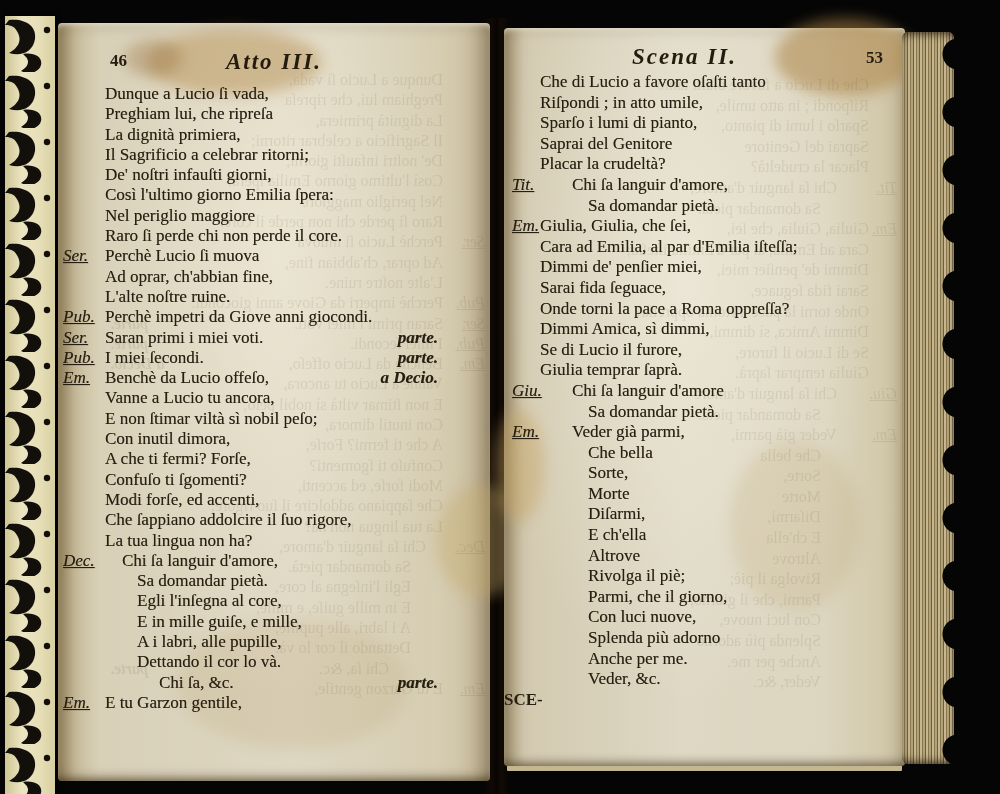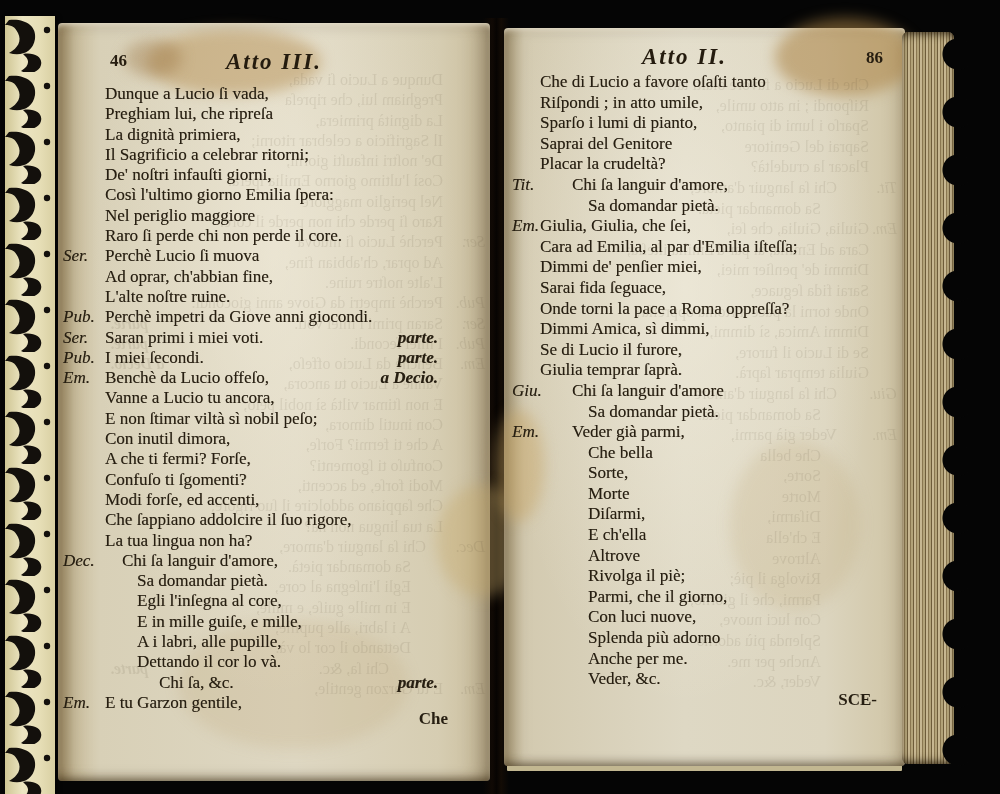--- a/index.html
+++ b/index.html
@@ -85,25 +85,25 @@
 
   .line { position:relative; display:flex; align-items:baseline; white-space:nowrap; }
   .page-left  .line { height:20.3px; padding-left:47px; }
   .page-right .line { height:20.6px; padding-left:36px; }
   .page-left  .line.indent-1 { padding-left:64px; }
   .page-left  .line.indent-2 { padding-left:79px; }
   .page-left  .line.indent-3 { padding-left:101px; }
   .page-right .line.indent-1 { padding-left:68px; }
   .page-right .line.indent-2 { padding-left:84px; }
   .page-right .line.indent-3 { padding-left:84px; }
-  .speaker { position:absolute; left:5px; font-style:italic; }
+  .speaker { position:absolute; left:5px; font-style:italic;text-decoration:underline; }
   .page-right .speaker { left:8px; }
   .direction { font-style:italic; margin-left:auto; margin-right:52px; font-weight:700; }
 
-  .catchword { text-align:right; font-weight:700; font-size:17px; color:#261e11; }
+  .catchword { text-align:left; font-weight:700; font-size:17px; color:#261e11; }
   .page-left  .catchword { margin-top:-4px; padding-right:42px; }
   .page-right .catchword { margin-top:0px; padding-right:28px; }
 </style>
 </head>
 <body>
 
 <div class="stage">
 
   <div class="ornament-strip">
     <svg width="50" height="778">
@@ -334,21 +334,20 @@
         </div>
         <div class="line indent-3">
           <span class="vtext">Chi ſa, &amp;c.</span>
           <span class="direction">parte.</span>
         </div>
         <div class="line indent-0">
           <span class="speaker">Em.</span>
           <span class="vtext">E tu Garzon gentile,</span>
         </div>
       </div>
-    <div class="catchword">Che</div>
   </div>
 
   <div class="page page-right">
     <div class="stain" style="right:-10px; top:-10px; width:140px; height:78px; background:rgba(172,132,70,.55);"></div>
     <div class="stain" style="left:-10px; top:382px; width:50px; height:112px; background:rgba(198,162,96,.42);"></div>
     <div class="stain" style="left:226px; top:412px; width:130px; height:170px; background:rgba(184,156,98,.18);"></div>
     <div class="ghost" id="ghost-right">
         <div class="line indent-0">
           <span class="vtext">Che di Lucio a favore oſaſti tanto</span>
         </div>
@@ -438,22 +437,22 @@
           <span class="vtext">Splenda più adorno</span>
         </div>
         <div class="line indent-2">
           <span class="vtext">Anche per me.</span>
         </div>
         <div class="line indent-3">
           <span class="vtext">Veder, &amp;c.</span>
         </div>
       </div>
 
-    <span class="pagenum">86</span>
-    <div class="running-head">Atto II.</div>
+    <span class="pagenum">53</span>
+    <div class="running-head">Scena II.</div>
 
     <div class="text-block" id="lines-right">
         <div class="line indent-0">
           <span class="vtext">Che di Lucio a favore oſaſti tanto</span>
         </div>
         <div class="line indent-0">
           <span class="vtext">Riſpondi ; in atto umile,</span>
         </div>
         <div class="line indent-0">
           <span class="vtext">Sparſo i lumi di pianto,</span>

